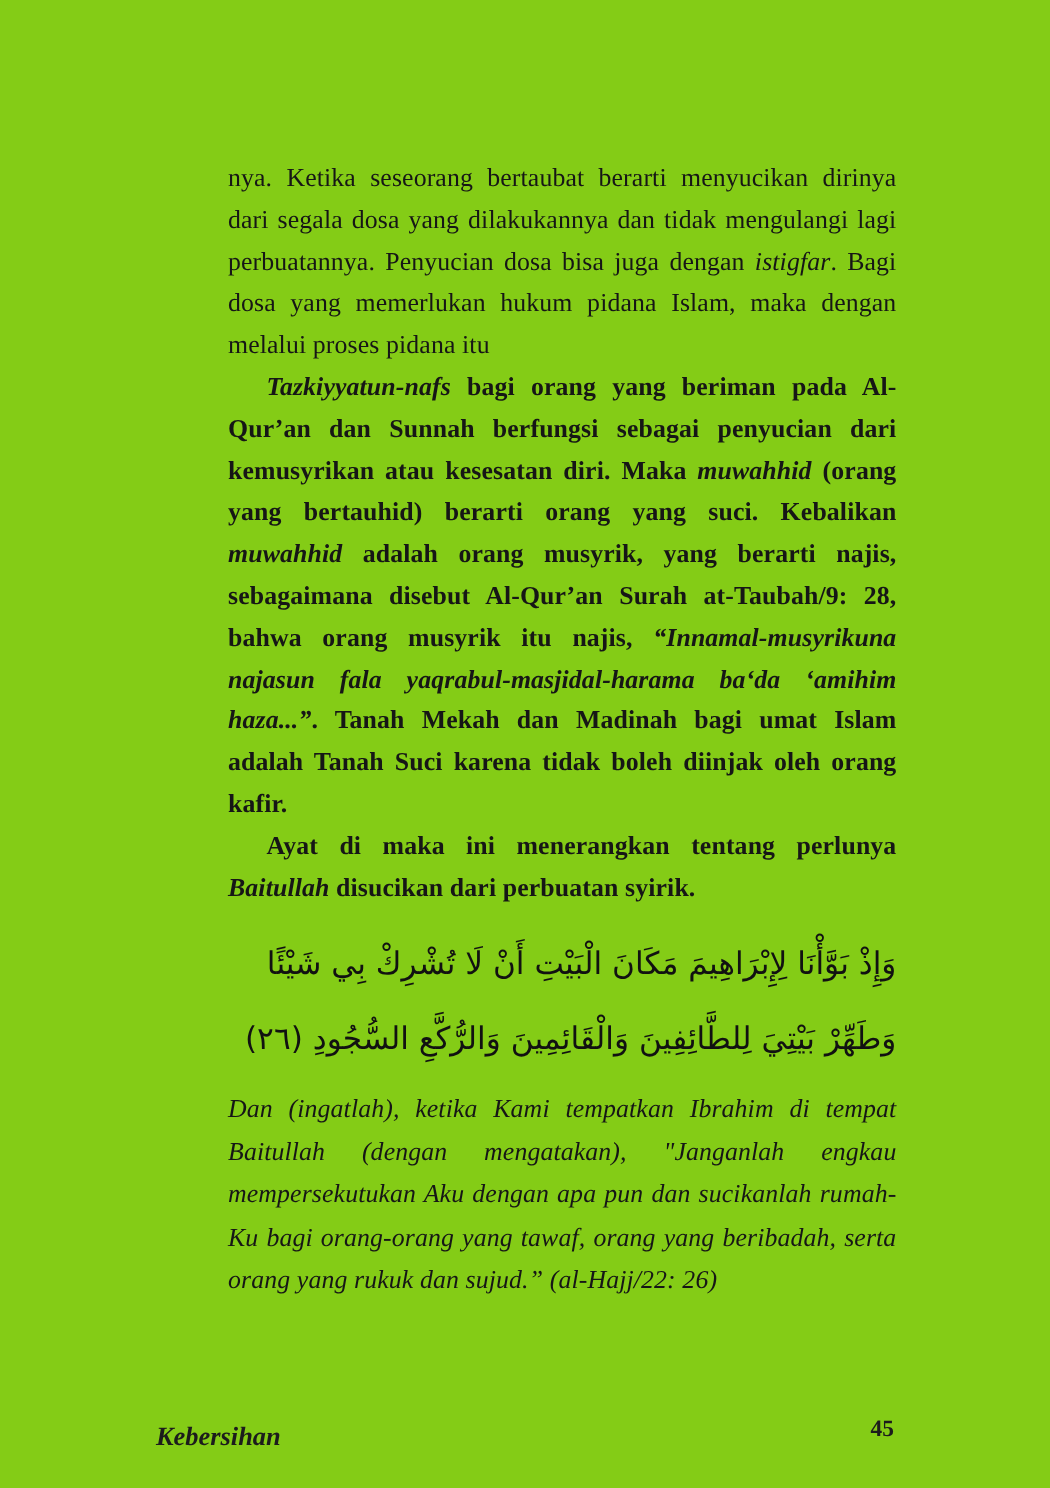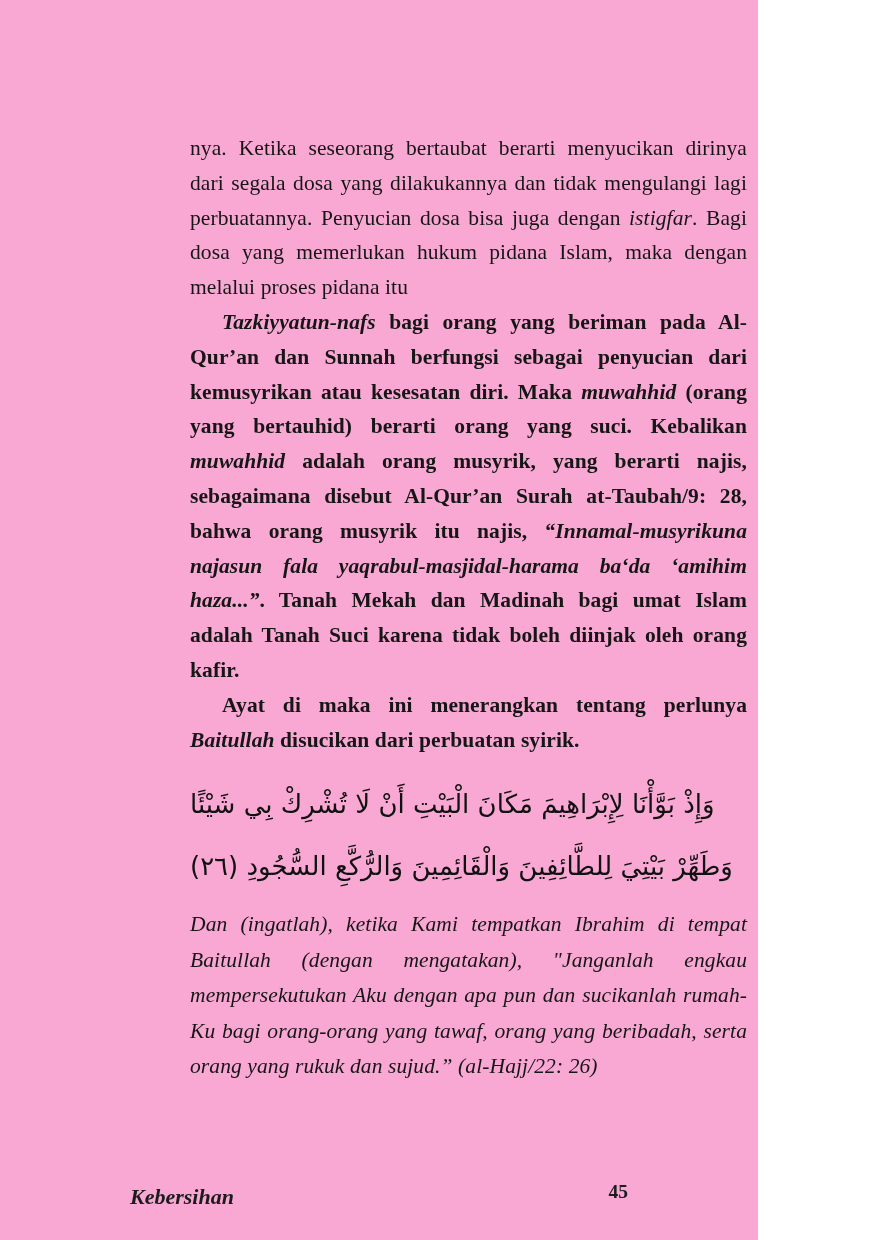--- a/index.html
+++ b/index.html
@@ -2,23 +2,23 @@
 <html><head>
 <meta charset="utf-8">
 <style>
   html, body {
     margin: 0;
     padding: 0;
     background: #ffffff;
   }
   .page {
     position: relative;
-    width: 758px;
+    width: 875px;
     height: 1240px;
-    background: #f9a8d4;
+    background: #84cc16;
     color: #161616;
     font-family: "Liberation Serif", serif;
     overflow: hidden;
   }
   .content {
     position: absolute;
     left: 190px;
     top: 131px;
     width: 557px;
   }
@@ -32,21 +32,21 @@
   .indent {
     text-indent: 32px;
     font-weight: bold;
   }
   .it {
     font-style: italic;
   }
   .arabic {
     direction: rtl;
     unicode-bidi: embed;
-    text-align: left;
+    text-align: right;
     font-family: "DejaVu Sans", sans-serif;
     font-size: 26px;
     line-height: 62px;
     margin: 16px 0 10px 0;
     color: #111111;
   }
   .translation {
     margin-top: 8px;
     font-style: italic;
     line-height: 35.5px;

